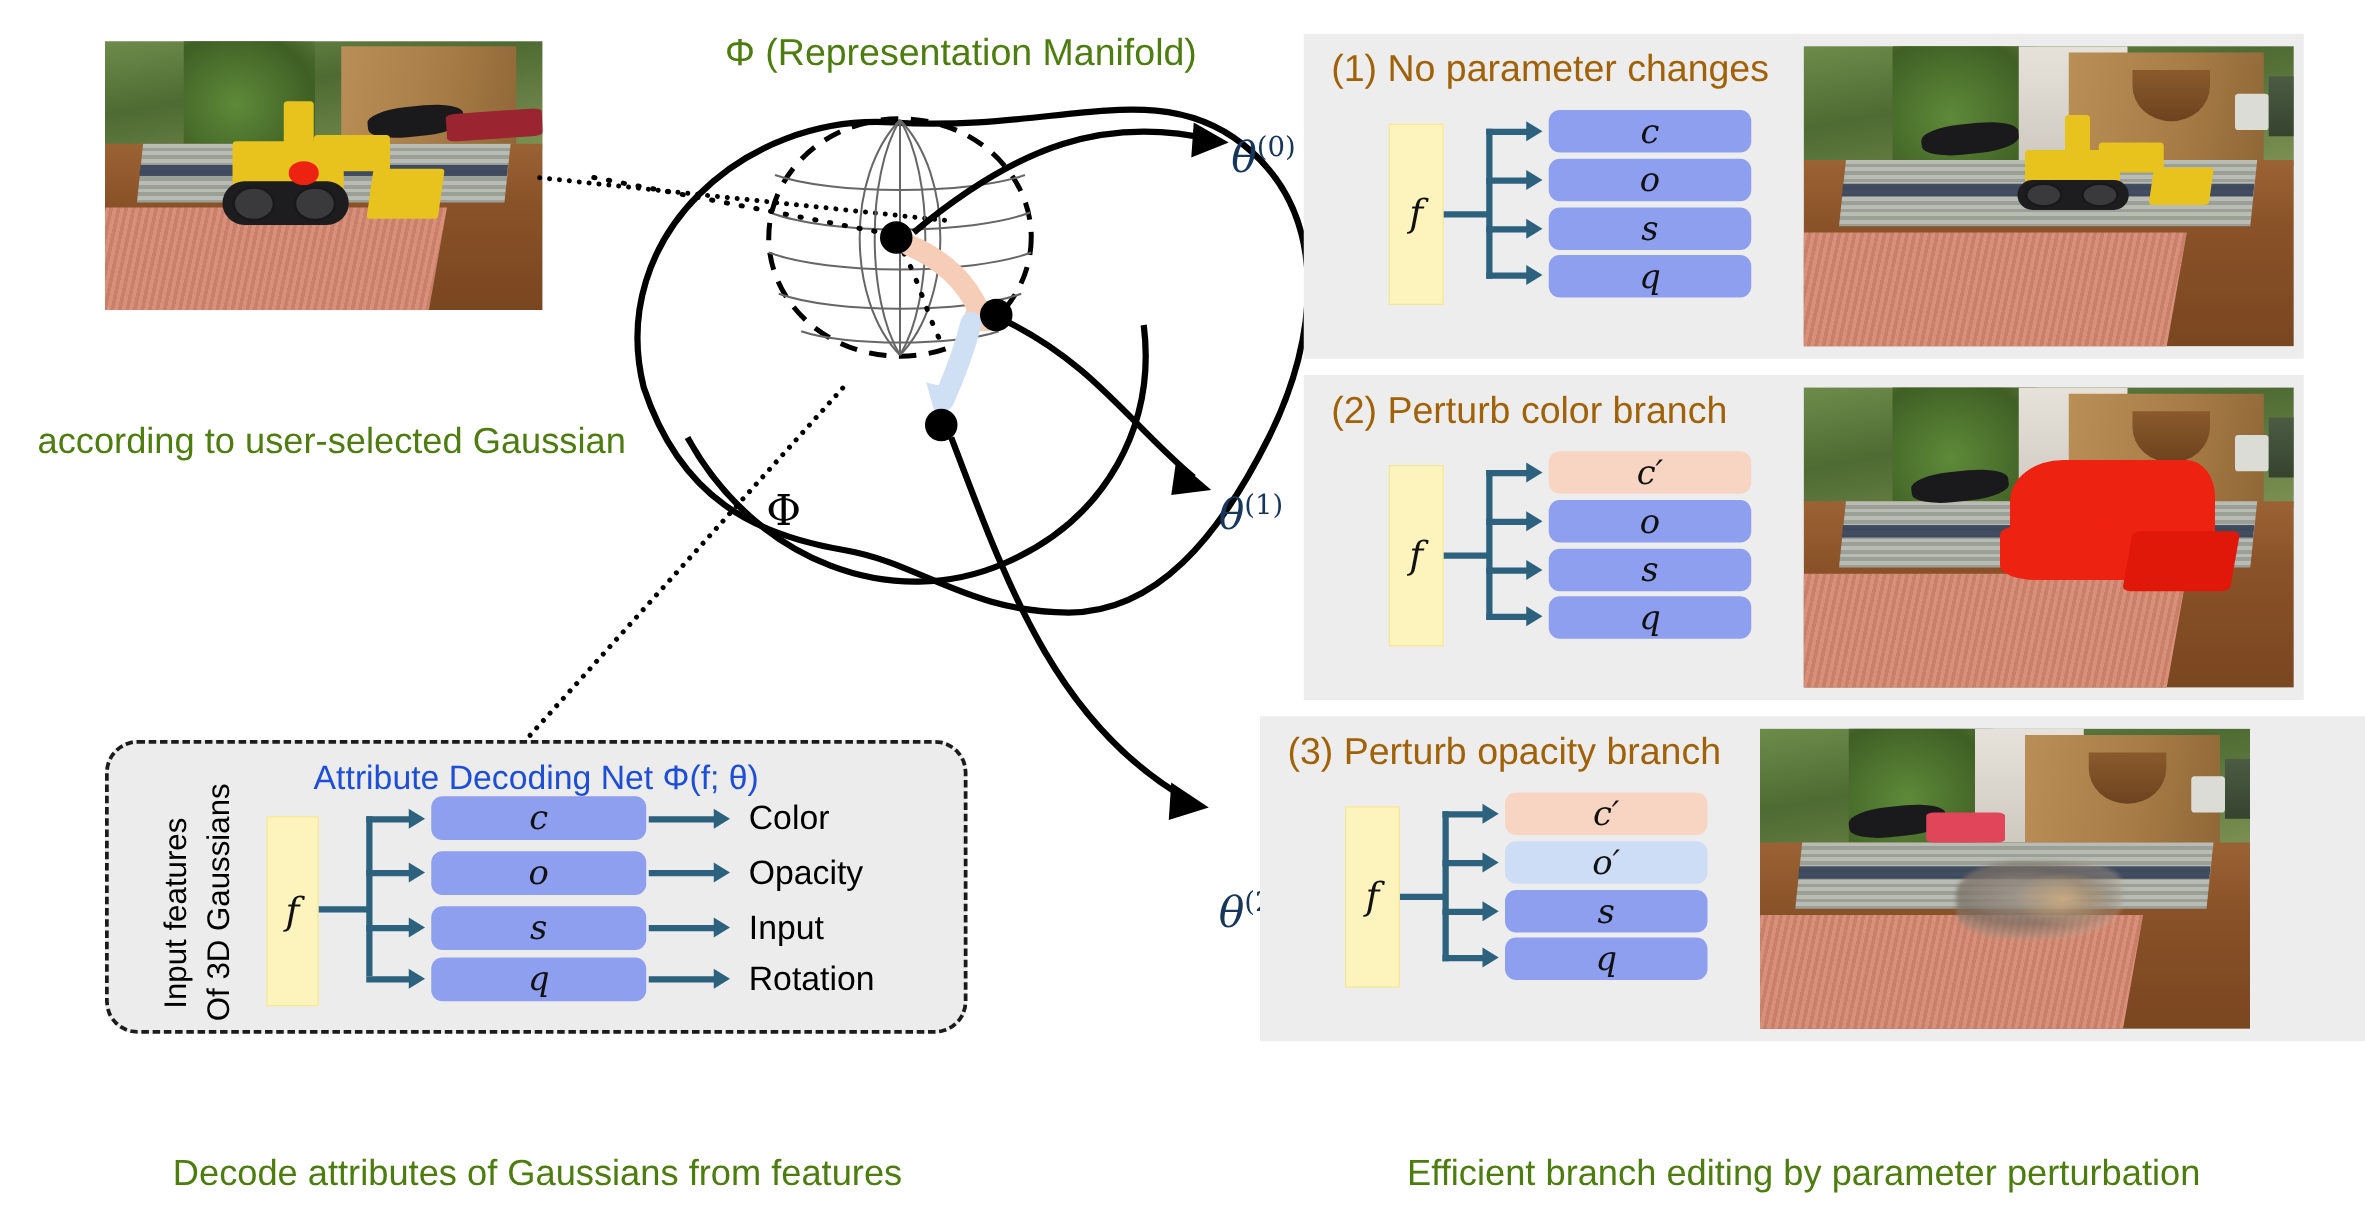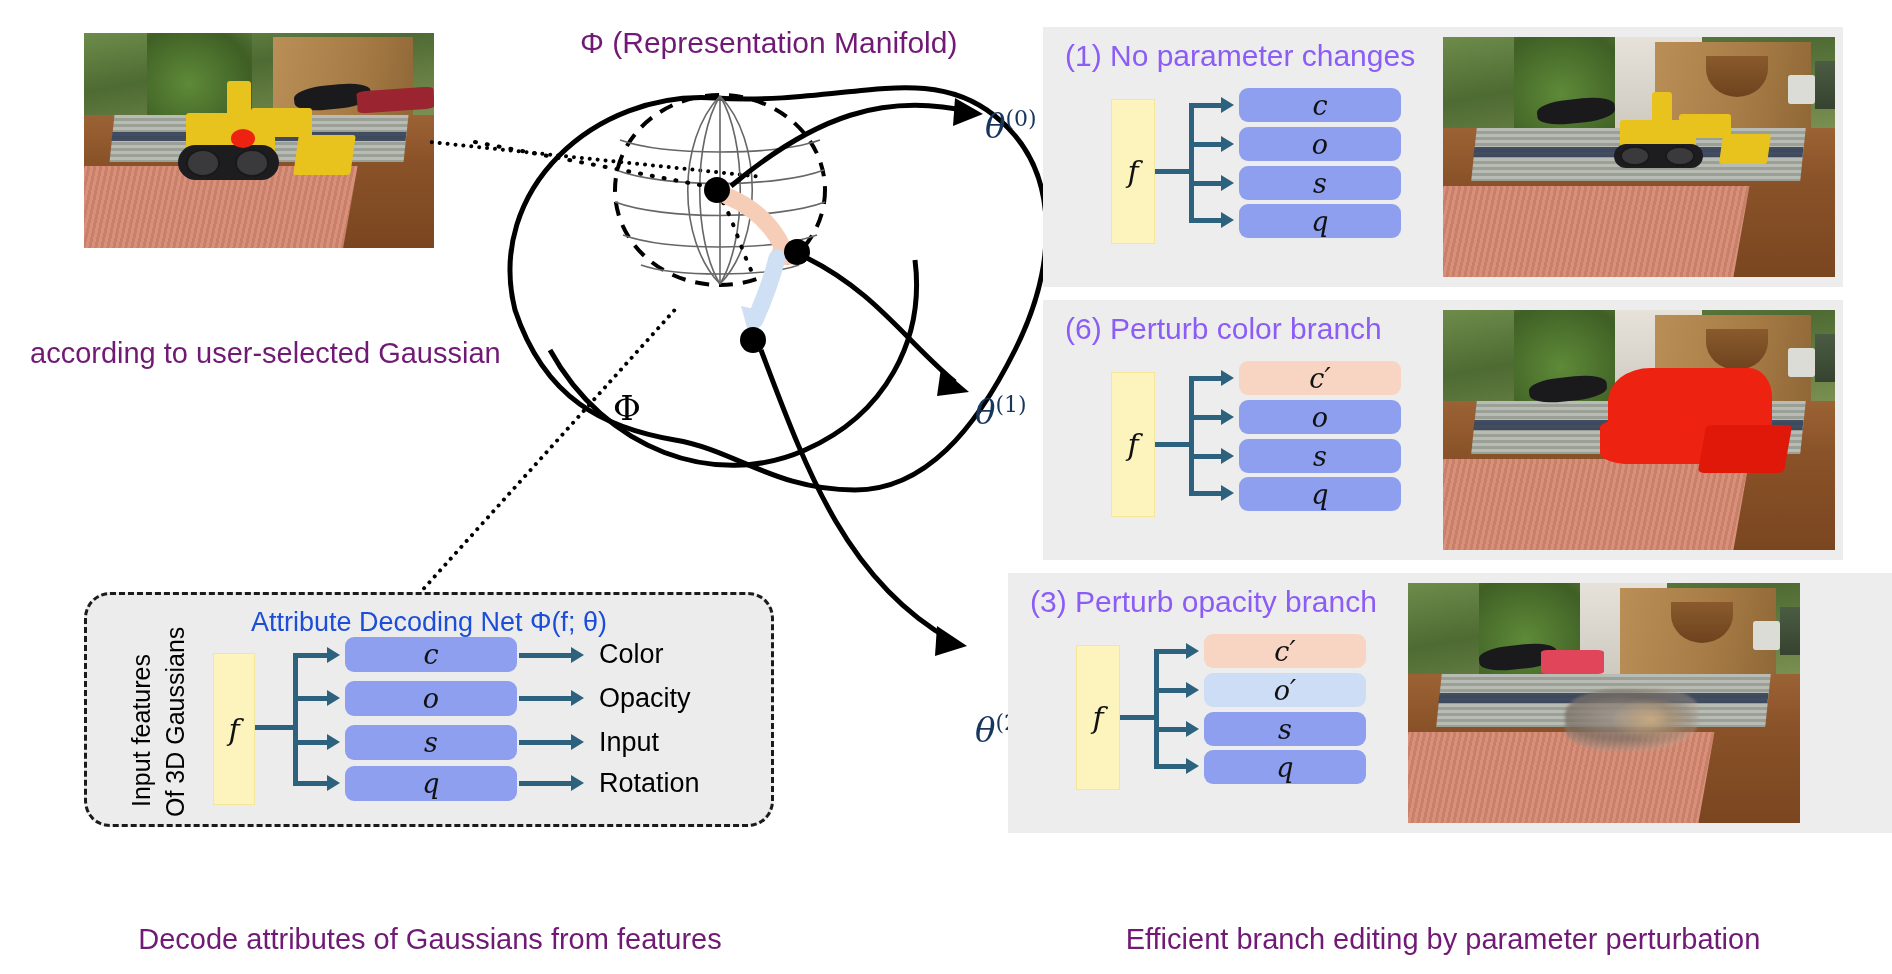--- a/index.html
+++ b/index.html
@@ -5,21 +5,21 @@
   * { box-sizing: border-box; margin: 0; padding: 0; }
   html, body {
     width: 1892px; height: 974px;
     background: #ffffff;
     font-family: "Liberation Sans", sans-serif;
     overflow: hidden;
   }
   #root { position: relative; width: 1892px; height: 974px; }
 
   
-  .cap { position: absolute; color: #701a75; font-size: 29px; line-height: 38px; white-space: pre; }
+  .cap { position: absolute; color: #4d7c0f; font-size: 29px; line-height: 38px; white-space: pre; }
   .cap-c { text-align: center; }
 
   
   .photo { position: absolute; overflow: hidden; background: #b9b6ae; }
 
   
   #photo0 { left: 84px; top: 33px; width: 350px; height: 215px; }
 
   
   .scene { position: absolute; inset: 0; }
@@ -65,21 +65,21 @@
   
   #manifold { position: absolute; left: 455px; top: 20px; width: 620px; height: 700px; }
 
   
   .theta { position: absolute; font-family: "DejaVu Serif", serif; font-style: italic;
            font-size: 34px; color: #16365c; white-space: nowrap; }
   .theta sup { font-size: 22px; font-style: normal; }
 
   
   .card { position: absolute; background: #ededed; }
-  .card-title { position: absolute; left: 22px; top: 12px; font-size: 30px; color: #8b5cf6; white-space: nowrap; }
+  .card-title { position: absolute; left: 22px; top: 12px; font-size: 30px; color: #a16207; white-space: nowrap; }
   .fbox { position: absolute; background: #fdf3bd; border: 1px solid #f4e79a;
           display: flex; align-items: center; justify-content: center;
           font-family: "DejaVu Serif", serif; font-style: italic; font-size: 30px; color: #111; }
   .attr { position: absolute; border-radius: 9px; display: flex; align-items: center;
           justify-content: center; font-family: "DejaVu Serif", serif; font-style: italic;
           font-size: 27px; color: #111; }
   .attr.blue  { background: #8d9fee; }
   .attr.peach { background: #f8d5c2; }
   .attr.ice   { background: #cdddf5; }
   .wire { position: absolute; background: #2c627d; }
@@ -275,21 +275,21 @@
           <div class="d-body" style="left:70%;top:44%;width:28%;height:30%;transform:skewX(-8deg)"></div>
           <div class="d-track" style="left:8%;top:54%;width:52%;height:24%"></div>
           <div class="d-wheel" style="left:12%;top:56%;width:17%;height:20%"></div>
           <div class="d-wheel" style="left:38%;top:56%;width:17%;height:20%"></div>
         </div>
       </div>
     </div>
   </div>
 
   <div class="card" style="left:1043px;top:300px;width:800px;height:260px">
-    <div class="card-title">(6) Perturb color branch</div>
+    <div class="card-title">(2) Perturb color branch</div>
 
     <div class="fbox" style="left:68px;top:72px;width:44px;height:145px">f</div>
     <div class="wire" style="left:112px;top:142px;width:38px;height:5px"></div>
     <div class="wire" style="left:146px;top:76px;width:5px;height:120px"></div>
     <div class="wire" style="left:146px;top:76px;width:34px;height:5px"></div>
     <div class="wire" style="left:146px;top:115px;width:34px;height:5px"></div>
     <div class="wire" style="left:146px;top:154px;width:34px;height:5px"></div>
     <div class="wire" style="left:146px;top:191px;width:34px;height:5px"></div>
     <div class="arrow" style="left:178px;top:70px"></div>
     <div class="arrow" style="left:178px;top:109px"></div>

